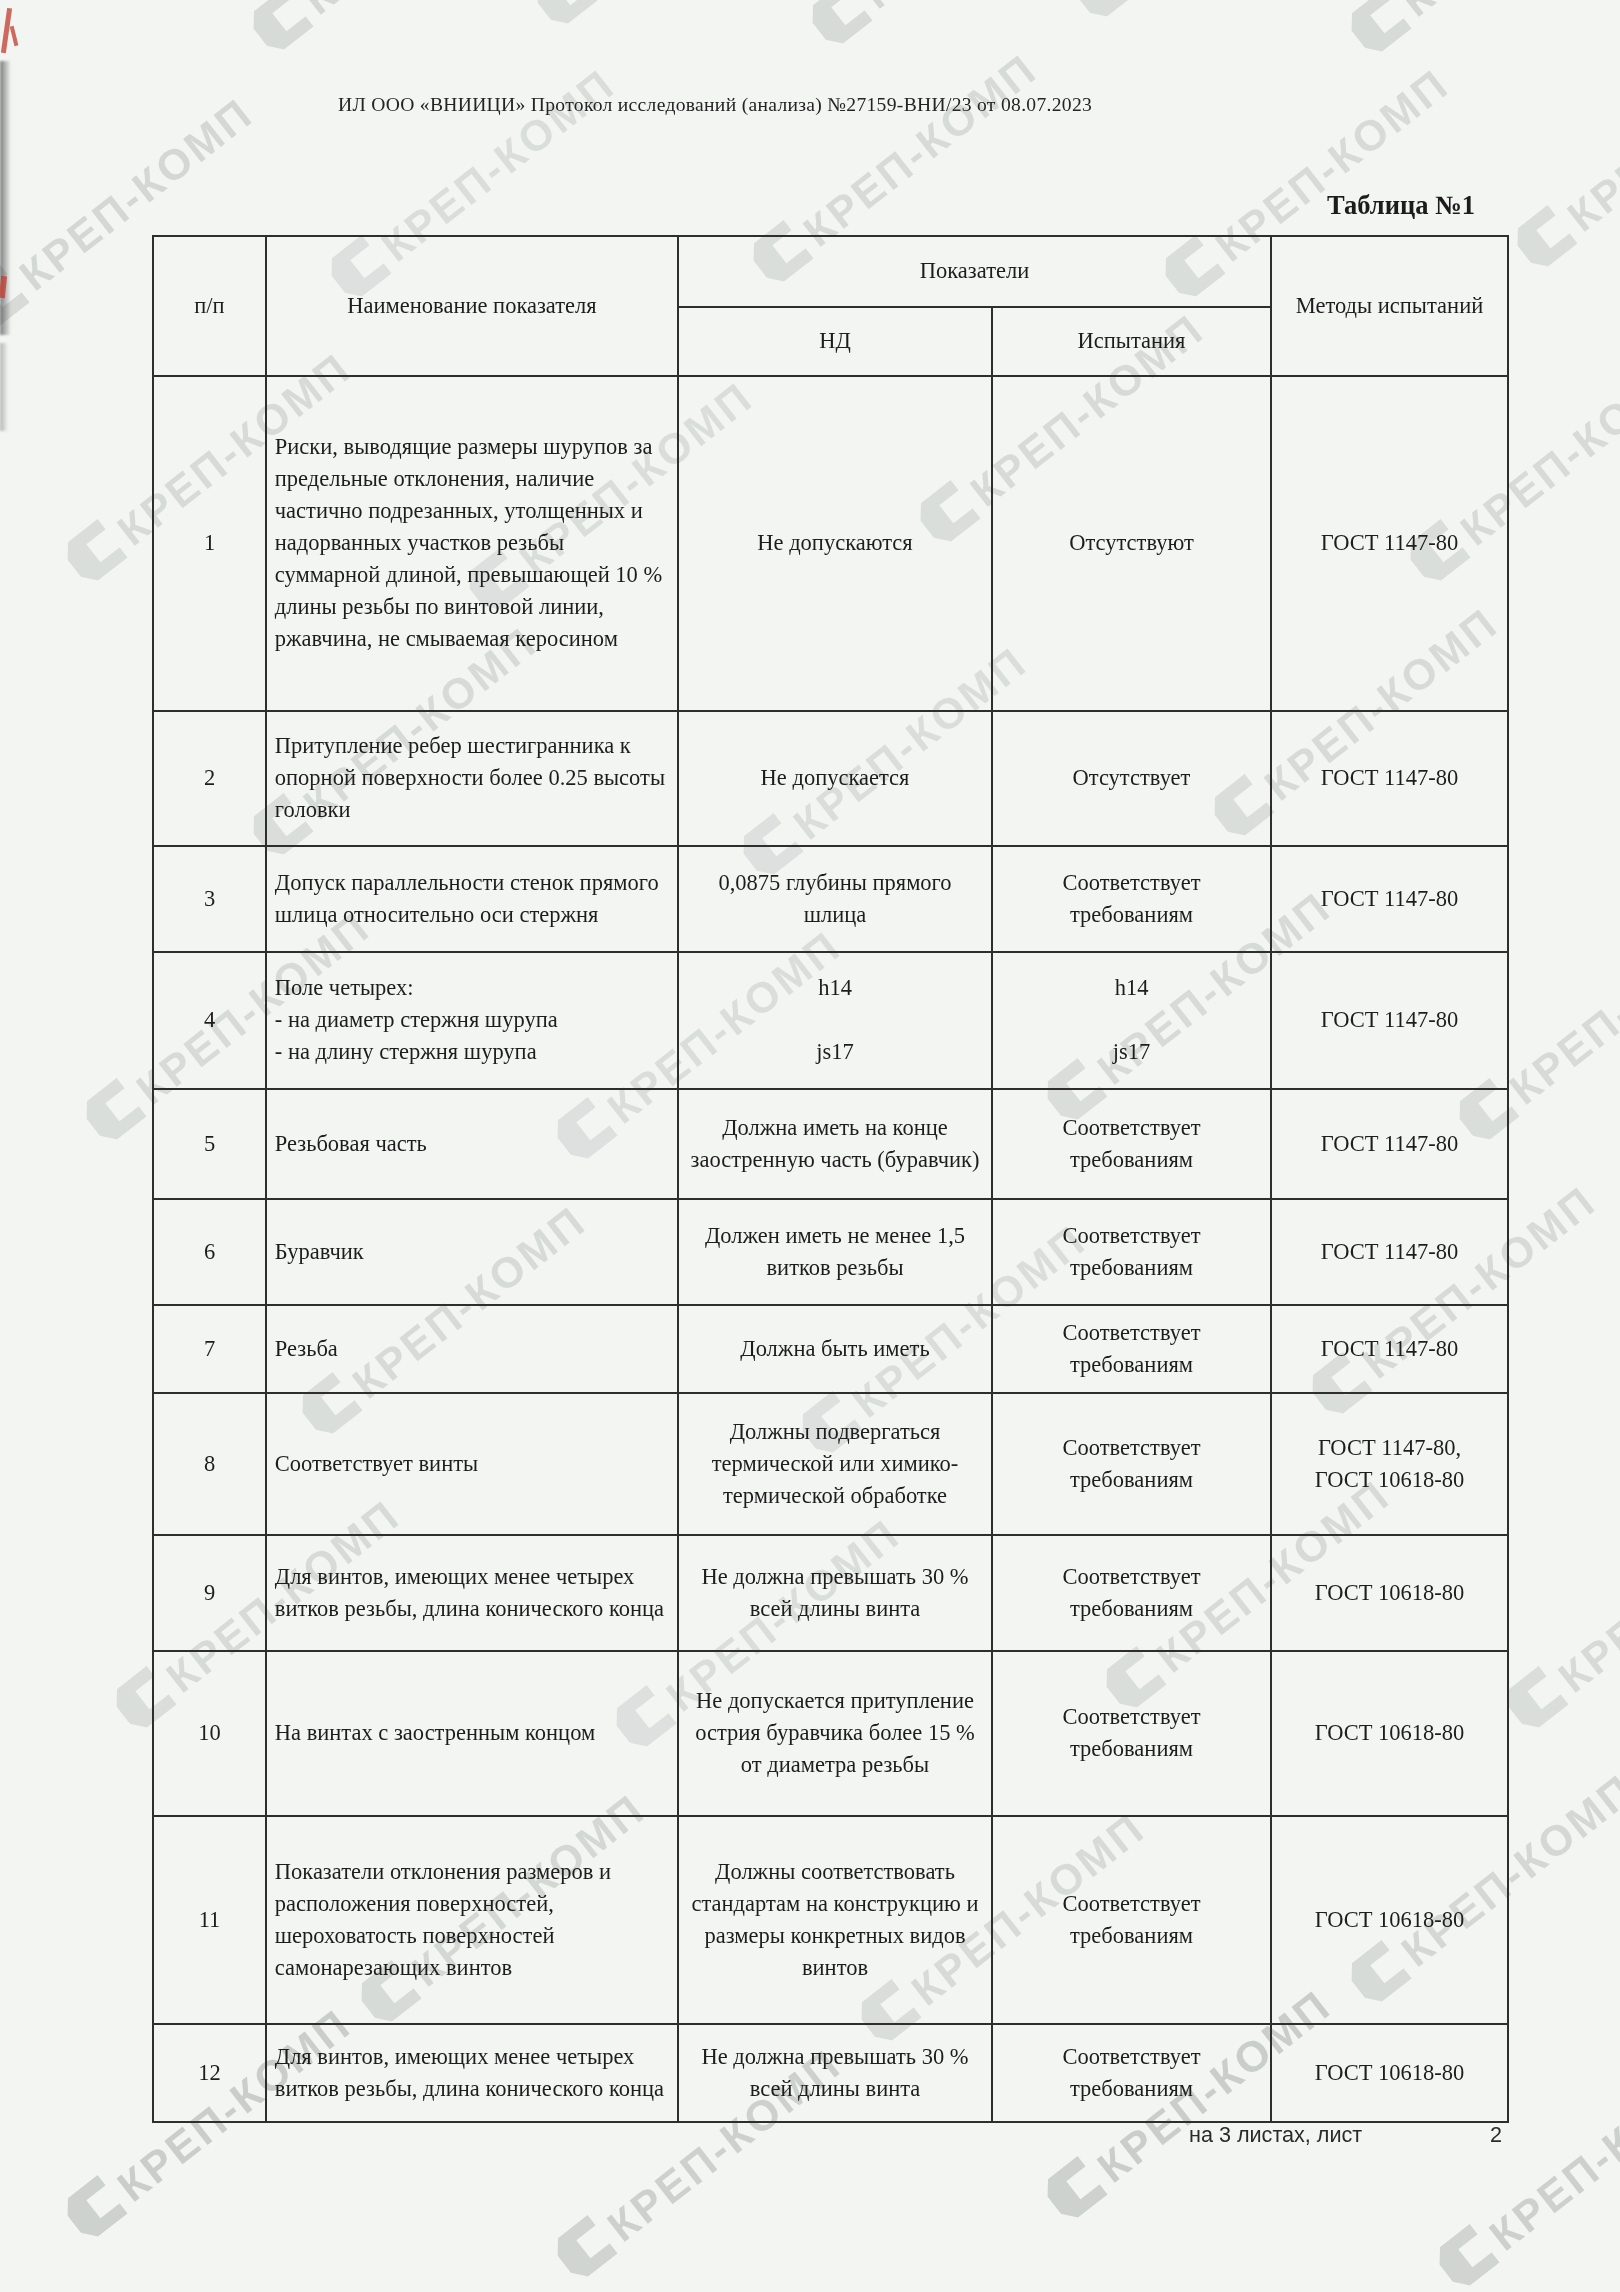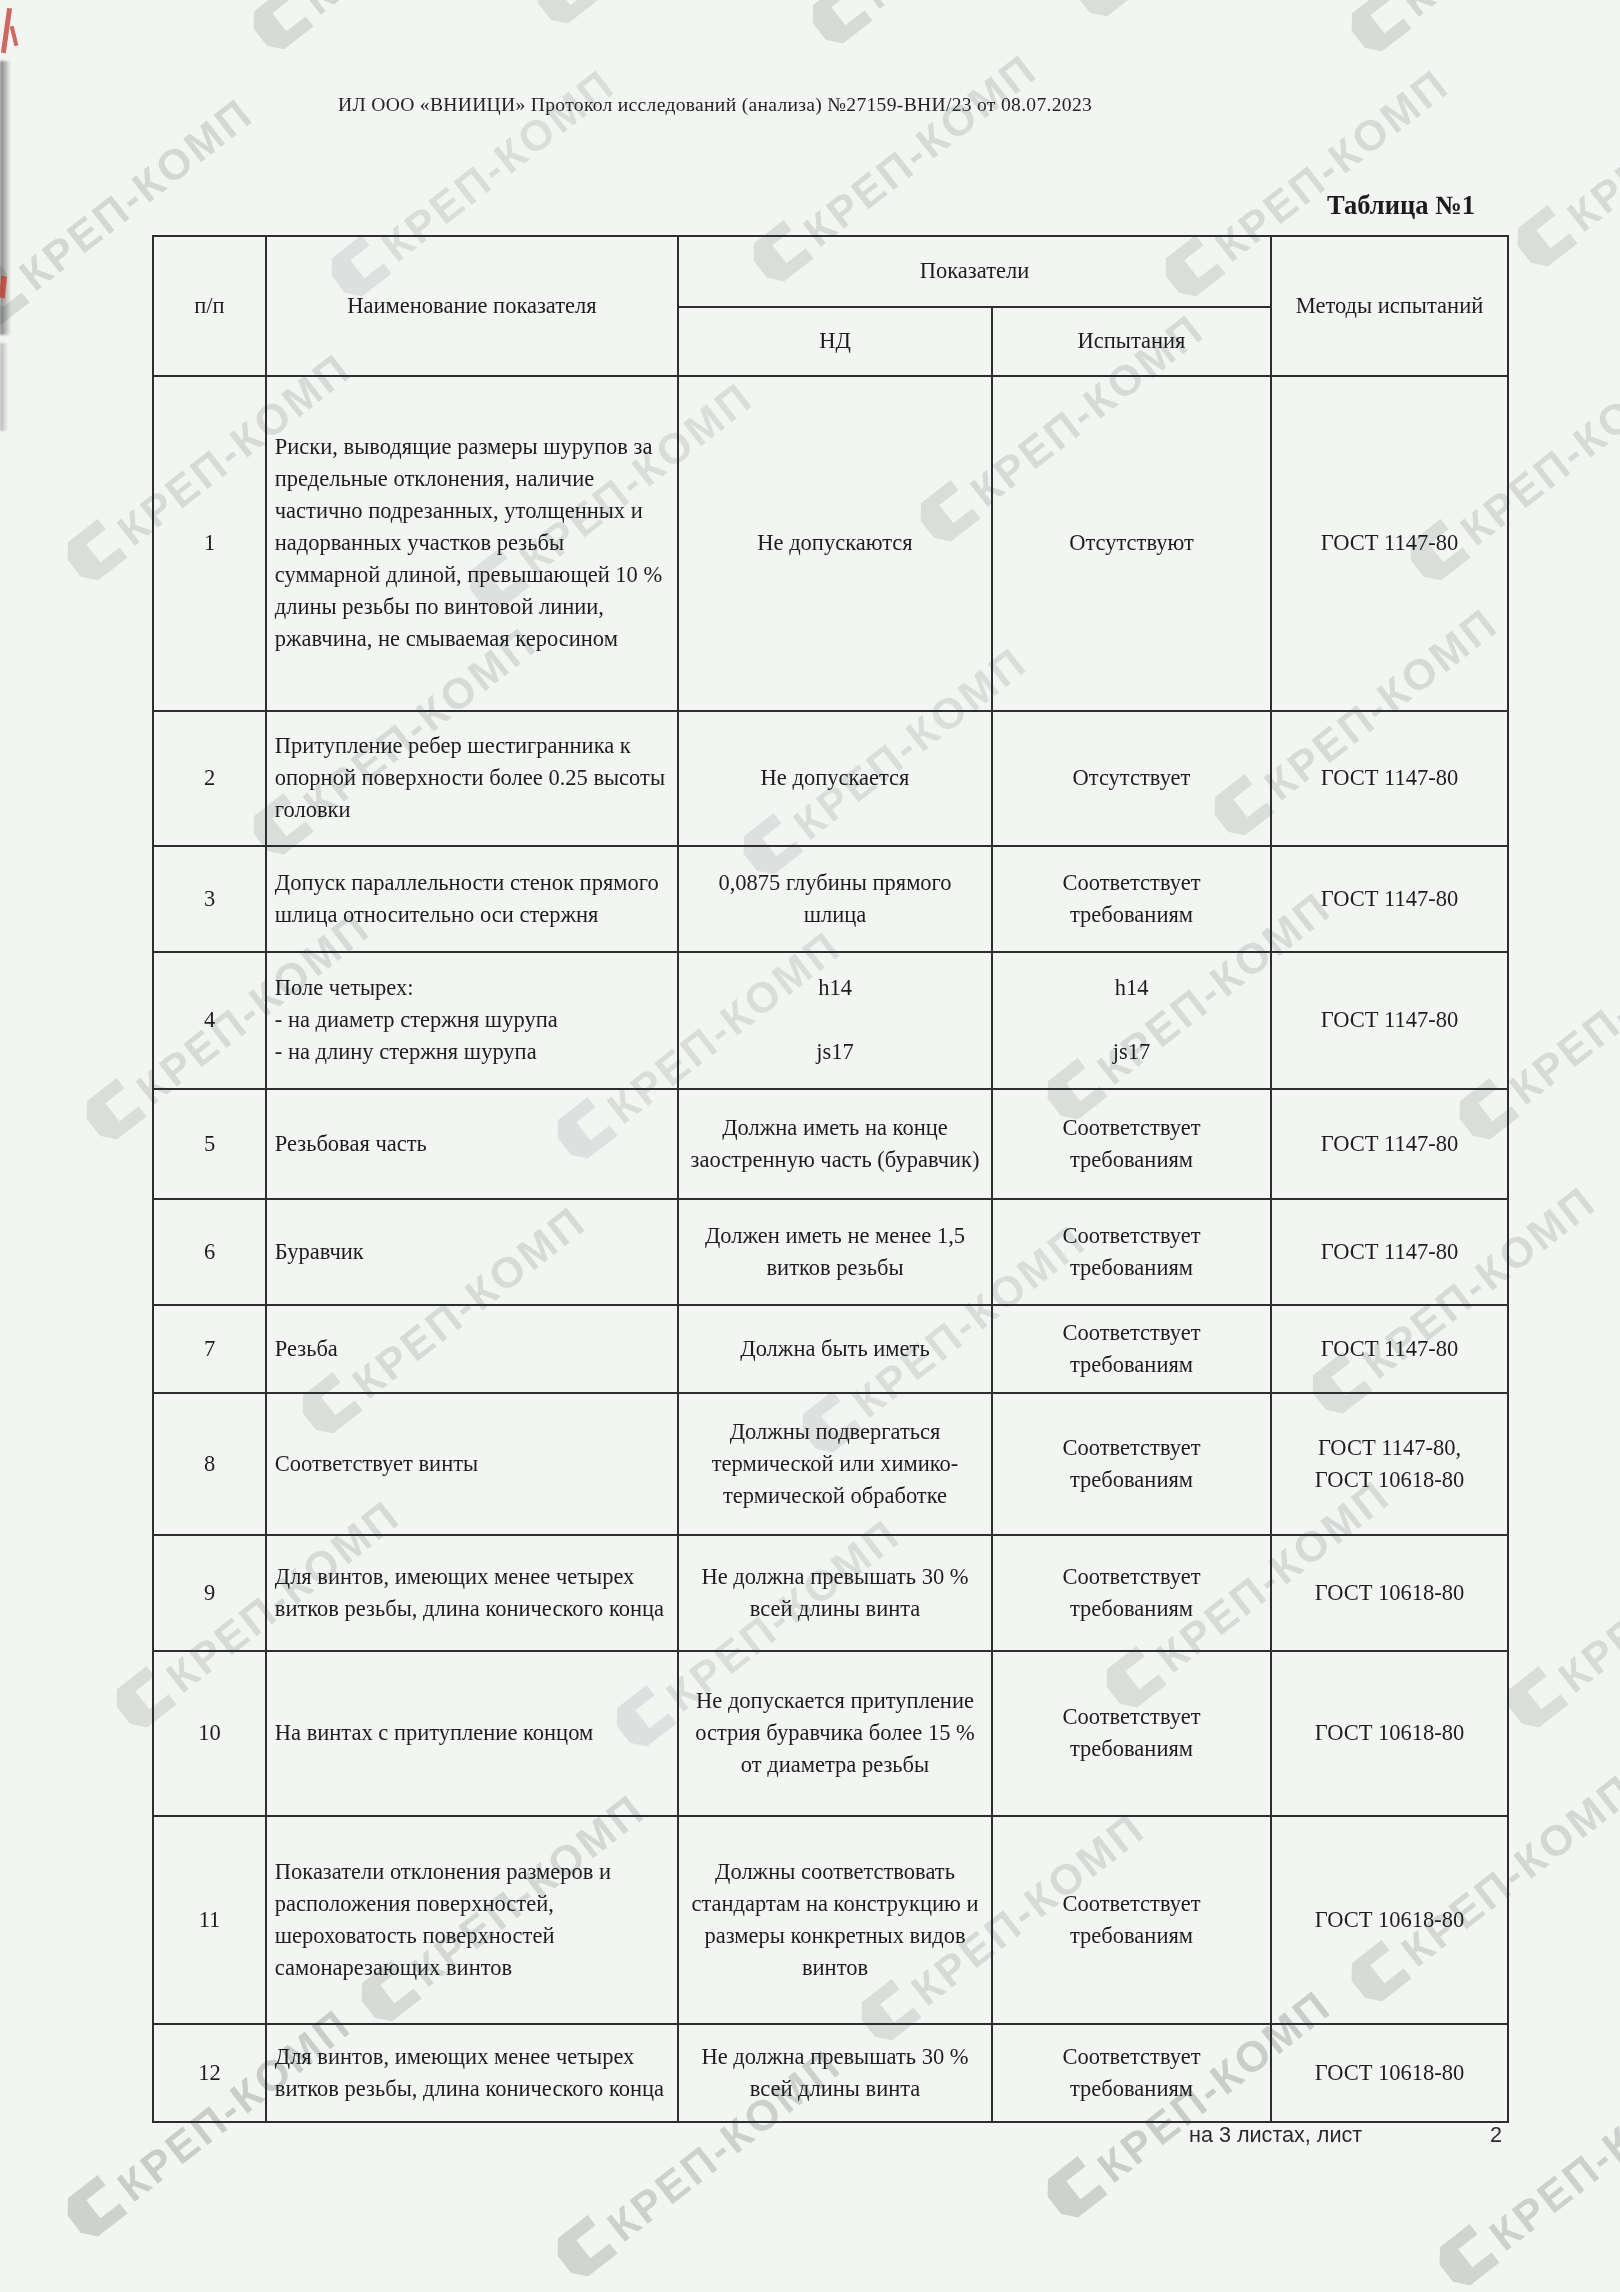--- a/index.html
+++ b/index.html
@@ -374,21 +374,21 @@
       </tr>
       <tr style="height: 116px;">
         <td class="cell-num">9</td>
         <td class="cell-name">Для винтов, имеющих менее четырех витков резьбы, длина конического конца</td>
         <td class="cell-nd">Не должна превышать 30 % всей длины винта</td>
         <td class="cell-test">Соответствует требованиям</td>
         <td class="cell-meth">ГОСТ 10618-80</td>
       </tr>
       <tr style="height: 165px;">
         <td class="cell-num">10</td>
-        <td class="cell-name">На винтах с притупление концом</td>
+        <td class="cell-name">На винтах с заостренным концом</td>
         <td class="cell-nd">Не допускается притупление острия буравчика более 15 % от диаметра резьбы</td>
         <td class="cell-test">Соответствует требованиям</td>
         <td class="cell-meth">ГОСТ 10618-80</td>
       </tr>
       <tr style="height: 208px;">
         <td class="cell-num">11</td>
         <td class="cell-name">Показатели отклонения размеров и расположения поверхностей, шероховатость поверхностей самонарезающих винтов</td>
         <td class="cell-nd">Должны соответствовать стандартам на конструкцию и размеры конкретных видов винтов</td>
         <td class="cell-test">Соответствует требованиям</td>
         <td class="cell-meth">ГОСТ 10618-80</td>

